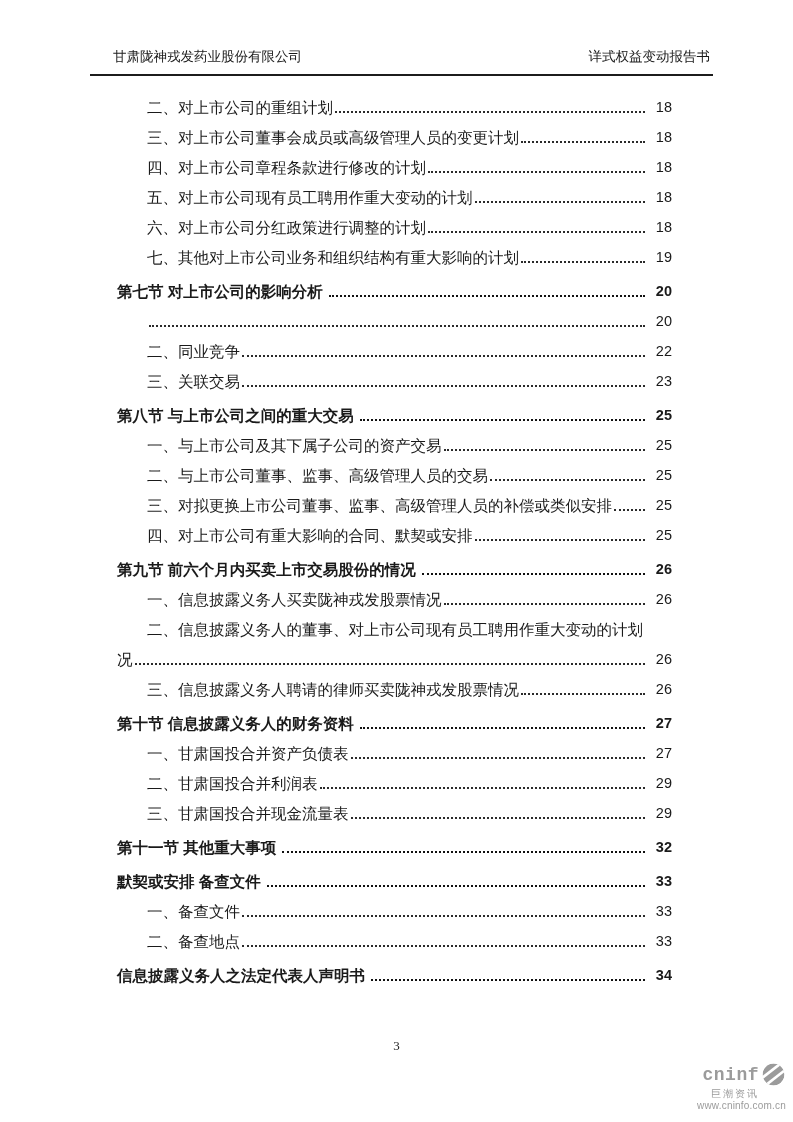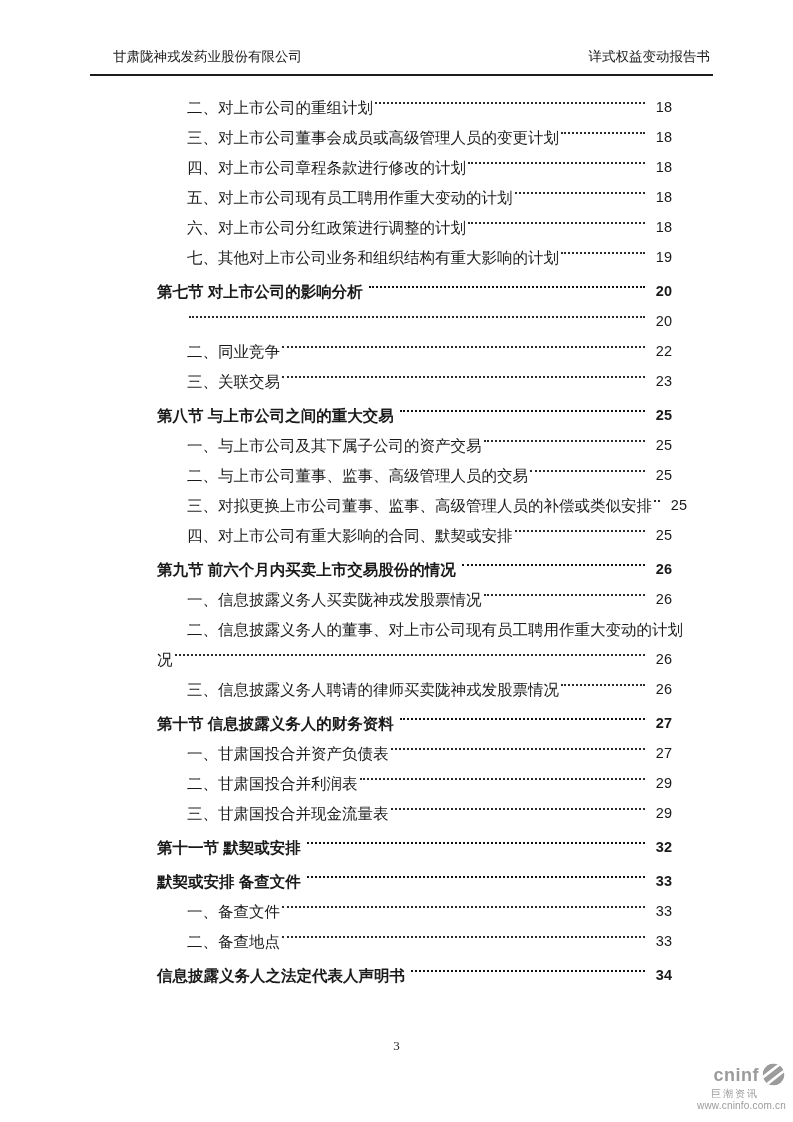--- a/index.html
+++ b/index.html
@@ -19,22 +19,22 @@
     font-size:13.5px; line-height:18px;
   }
   .header-rule {
     position:absolute; top:74px; left:90px; width:623px; height:2px;
     background:#1c1c1c;
   }
 
   
   .toc { position:absolute; top:92px; left:117px; width:555px; }
   .toc-row {
-    display:flex; align-items:center;
-    height:30px; font-size:15.5px; white-space:nowrap;margin-left:40px;
+    display:flex; align-items:flex-end;
+    height:30px; font-size:15.5px; white-space:nowrap;
   }
   .toc-text, .toc-page { line-height:29px; }
   .toc-leader {
     flex:1; min-width:6px;
     border-bottom:2px dotted #2a2a2a;
     margin:0 3px 9px 2px;
   }
   .toc-page { min-width:24px; text-align:right; font-family:"Liberation Sans", sans-serif; font-size:14.5px; }
 
   .level-item, .level-wrap-start { padding-left:30px; }
@@ -50,21 +50,21 @@
     position:absolute; top:1038px; left:0; width:100%;
     text-align:center; font-size:13px;
   }
 
   
   .logo {
     position:absolute; top:1062px; right:7px; width:110px;
     color:#9b9b9b; font-family:"Liberation Sans", sans-serif;
     text-align:right; line-height:1;
   }
-  .logo-top { display:flex; align-items:center; justify-content:flex-end; gap:2px; }
+  .logo-top { display:flex; align-items:center; justify-content:flex-end; gap:2px;font-family:Liberation Mono, monospace; }
   .logo-name { font-size:18px; font-weight:bold; letter-spacing:0.5px; }
   .logo-icon { display:block; }
   .logo-sub { font-size:10px; letter-spacing:2px; padding-right:27px; margin-top:2px; }
   .logo-url { font-size:10px; margin-top:2px; letter-spacing:0.2px;text-align:right; }
 </style>
 </head>
 <body>
 
 <div class="page">
 
@@ -187,21 +187,21 @@
       <span class="toc-text">二、甘肃国投合并利润表</span>
       <span class="toc-leader"></span>
       <span class="toc-page">29</span>
     </div>
       <div class="toc-row level-item">
       <span class="toc-text">三、甘肃国投合并现金流量表</span>
       <span class="toc-leader"></span>
       <span class="toc-page">29</span>
     </div>
       <div class="toc-row level-section">
-      <span class="toc-text">第十一节 默契或安排</span>
+      <span class="toc-text">第十一节 其他重大事项</span>
       <span class="toc-leader"></span>
       <span class="toc-page">32</span>
     </div>
       <div class="toc-row level-section">
       <span class="toc-text">默契或安排 备查文件</span>
       <span class="toc-leader"></span>
       <span class="toc-page">33</span>
     </div>
       <div class="toc-row level-item">
       <span class="toc-text">一、备查文件</span>

